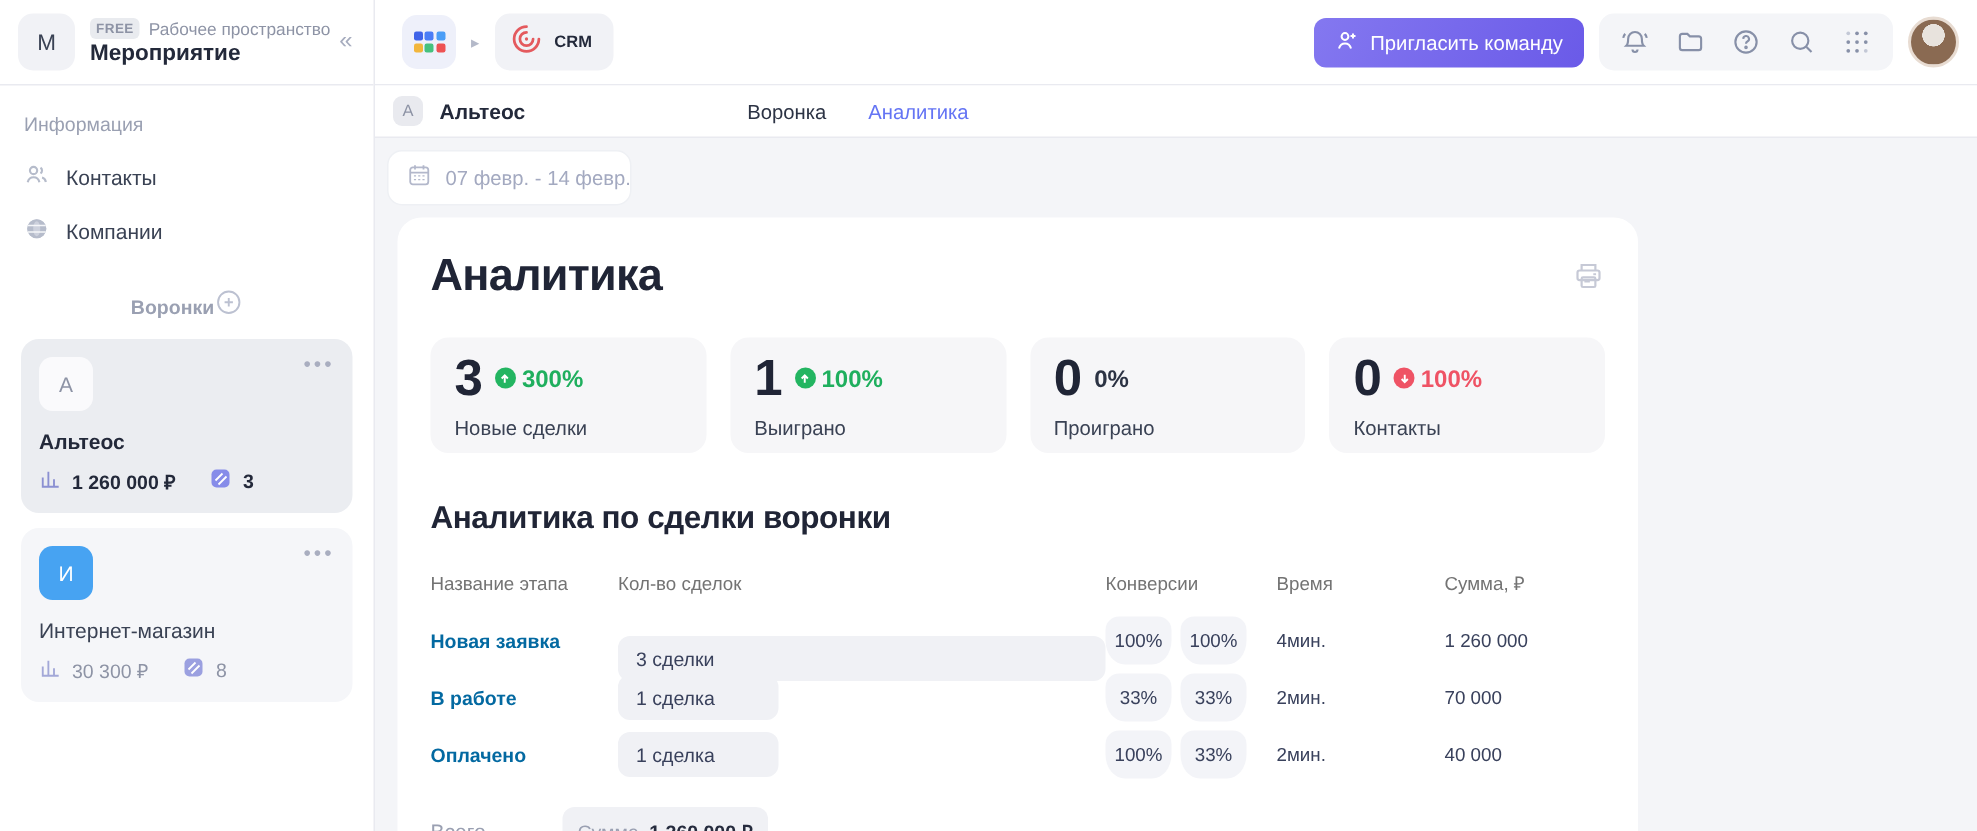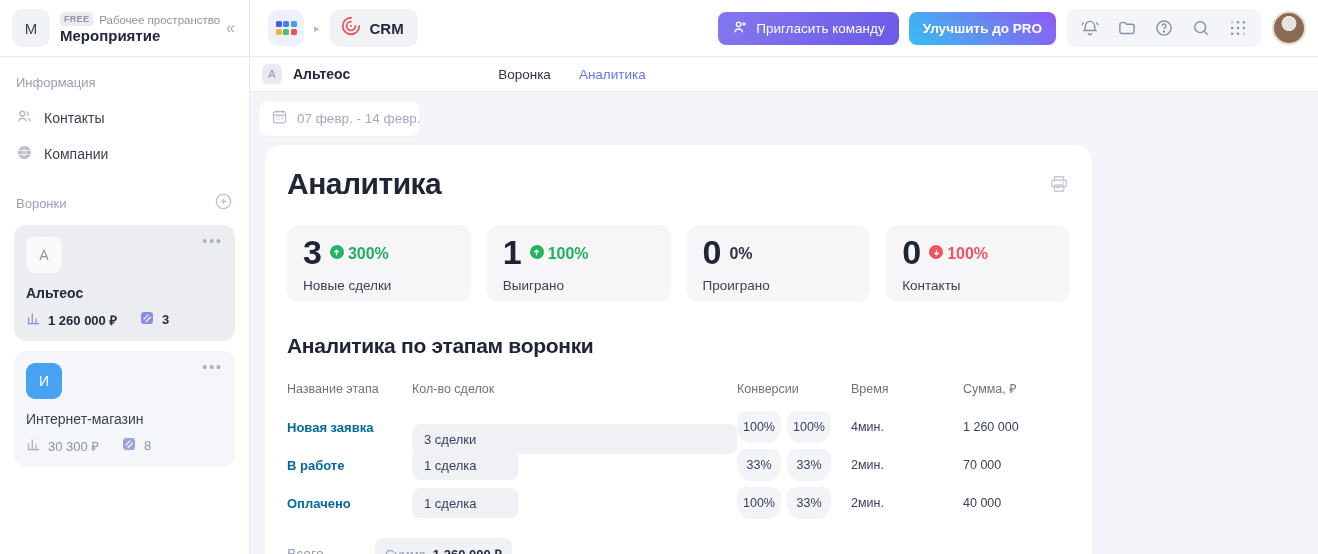--- a/index.html
+++ b/index.html
@@ -12,21 +12,21 @@
   .ws-info { flex:1; min-width:0; }
   .ws-top { display:flex; align-items:flex-end; gap:6px; }
   .free-badge { background:#e9ebef; color:#8d93a5; font-size:9px; font-weight:bold; padding:2px 4px; border-radius:4px; letter-spacing:.3px; }
   .ws-type { font-size:11.5px; color:#8d93a5; white-space:nowrap; }
   .ws-name { font-size:15px; font-weight:bold; color:#23293a; margin-top:1px; }
   .collapse { color:#a6acbe; font-size:16px; cursor:pointer; }
   .sb-body { padding:14px 14px 0 14px; }
   .sec-label { font-size:13px; color:#9aa0b2; margin:4px 0 12px 2px; }
   .nav-item { display:flex; align-items:center; gap:11px; padding:6px 2px; margin-bottom:4px; font-size:14px; color:#3a4254; cursor:pointer; }
   .nav-item svg { flex:0 0 auto; }
-  .funnels-head { display:flex; align-items:center; justify-content:space-between; margin:22px 2px 10px 2px; }
+  .funnels-head { display:flex; align-items:center; justify-content:center; margin:22px 2px 10px 2px;font-weight:bold; }
   .funnels-head .sec-label { margin:0; }
   .funnel-card { border-radius:12px; padding:12px; margin-bottom:10px; position:relative; cursor:pointer; }
   .funnel-card.selected { background:#ebedf1; }
   .funnel-card.normal { background:#f5f6f9; }
   .f-avatar { width:36px; height:36px; border-radius:9px; display:flex; align-items:center; justify-content:center; font-size:14px; }
   .f-avatar.light { background:#fafafc; color:#8d93a5; }
   .f-avatar.blue { background:#47a3f2; color:#fff; }
   .f-dots { position:absolute; right:12px; top:8px; color:#a9aec0; font-size:14px; letter-spacing:2px; cursor:pointer; }
   .f-name { font-size:14px; margin-top:12px; }
   .funnel-card.selected .f-name { font-weight:bold; color:#23293a; }
@@ -37,21 +37,21 @@
   .f-count { font-weight:bold; color:#23293a; }
   .f-gap { width:8px; }
 
   
   .topbar { position:absolute; left:250px; top:0; right:0; height:57px; background:#fff; border-bottom:1px solid #e9eaf0; display:flex; align-items:center; padding:0 12px 0 18px; gap:8px; }
   .apps-btn { width:36px; height:36px; background:#eef0fa; border-radius:10px; display:flex; align-items:center; justify-content:center; cursor:pointer; }
   .apps-grid { display:grid; grid-template-columns:repeat(3,6px); grid-template-rows:repeat(2,6px); gap:1.5px; }
   .apps-grid i { border-radius:1.5px; }
   .crumb-arrow { color:#b4b9c9; font-size:11px; margin:0 2px; }
   .crm-pill { height:38px; background:#f1f2f6; border-radius:10px; display:flex; align-items:center; gap:8px; padding:0 14px 0 10px; cursor:pointer; }
-  .crm-name { font-size:15px; font-weight:bold; color:#23293a;text-align:right; }
+  .crm-name { font-size:11px; font-weight:bold; color:#23293a;text-align:right; }
   .tb-right { margin-left:auto; display:flex; align-items:center; gap:10px; }
   .btn { height:33px; border:none; border-radius:8px; color:#fff; font-size:13.5px; font-family:inherit; display:flex; align-items:center; gap:8px; padding:0 14px; cursor:pointer; }
   .btn-invite { background:linear-gradient(120deg,#8478f0,#6a5ae8); }
   .btn-pro { background:linear-gradient(45deg,#38bdf2,#9059f2); font-weight:bold; }
   .icon-pill { height:38px; background:#f4f5f8; border-radius:10px; display:flex; align-items:center; gap:17px; padding:0 14px; }
   .icon-pill .ic { display:flex; cursor:pointer; }
   .avatar { width:34px; height:34px; border-radius:50%; border:2px solid #e8dcd2; background:radial-gradient(circle at 50% 35%, #e8e3dd 0 30%, #8a6a52 31% 100%); cursor:pointer; }
 
   
   .subbar { position:absolute; left:250px; top:57px; right:0; height:35px; background:#fff; border-bottom:1px solid #e9eaf0; display:flex; align-items:center; padding:0 18px 0 12px; }
@@ -223,23 +223,20 @@
     <button class="btn btn-invite">
       <span>
         <svg width="16" height="16" viewBox="0 0 24 24" fill="none" stroke="#fff" stroke-width="2">
             <circle cx="10" cy="8" r="3.4"></circle>
             <path d="M4 20c.8-3.2 3.2-5 6-5s5.2 1.8 6 5"></path>
             <path d="M18 5v5M15.5 7.5h5"></path>
           </svg>
       </span>
       <span>Пригласить команду</span>
     </button>
-    <button class="btn btn-pro">
-      <span>Улучшить до PRO</span>
-    </button>
     <div class="icon-pill">
       <span class="ic">
         <svg width="20" height="20" viewBox="0 0 24 24" fill="none" stroke="#8790a8" stroke-width="1.7">
             <path d="M12 4a5.5 5.5 0 0 0-5.5 5.5c0 4-1.5 5.5-1.5 5.5h14s-1.5-1.5-1.5-5.5A5.5 5.5 0 0 0 12 4z"></path>
             <path d="M10 18a2 2 0 0 0 4 0"></path>
             <path d="M4.2 5.5C3.3 6.4 2.8 7.5 2.6 8.7M19.8 5.5c.9.9 1.4 2 1.6 3.2"></path>
           </svg>
       </span>
       <span class="ic">
         <svg width="20" height="20" viewBox="0 0 24 24" fill="none" stroke="#8790a8" stroke-width="1.7">
@@ -362,21 +359,21 @@
                   <path d="M12 5v13M6.5 12.5L12 18l5.5-5.5"></path>
                 </svg>
               </span>
               <span>100%</span>
             </span>
         </div>
         <div class="stat-label">Контакты</div>
       </div>
     </div>
 
-    <div class="h2">Аналитика по этапам воронки</div>
+    <div class="h2">Аналитика по сделки воронки</div>
 
     <div class="tbl">
       <div class="trow thead">
         <div class="c-stage">Название этапа</div>
         <div class="c-deals">Кол-во сделок</div>
         <div class="c-conv">
             <span>Конверсии</span>
           </div>
         <div class="c-time">Время</div>
         <div class="c-sum">Сумма, ₽</div>

